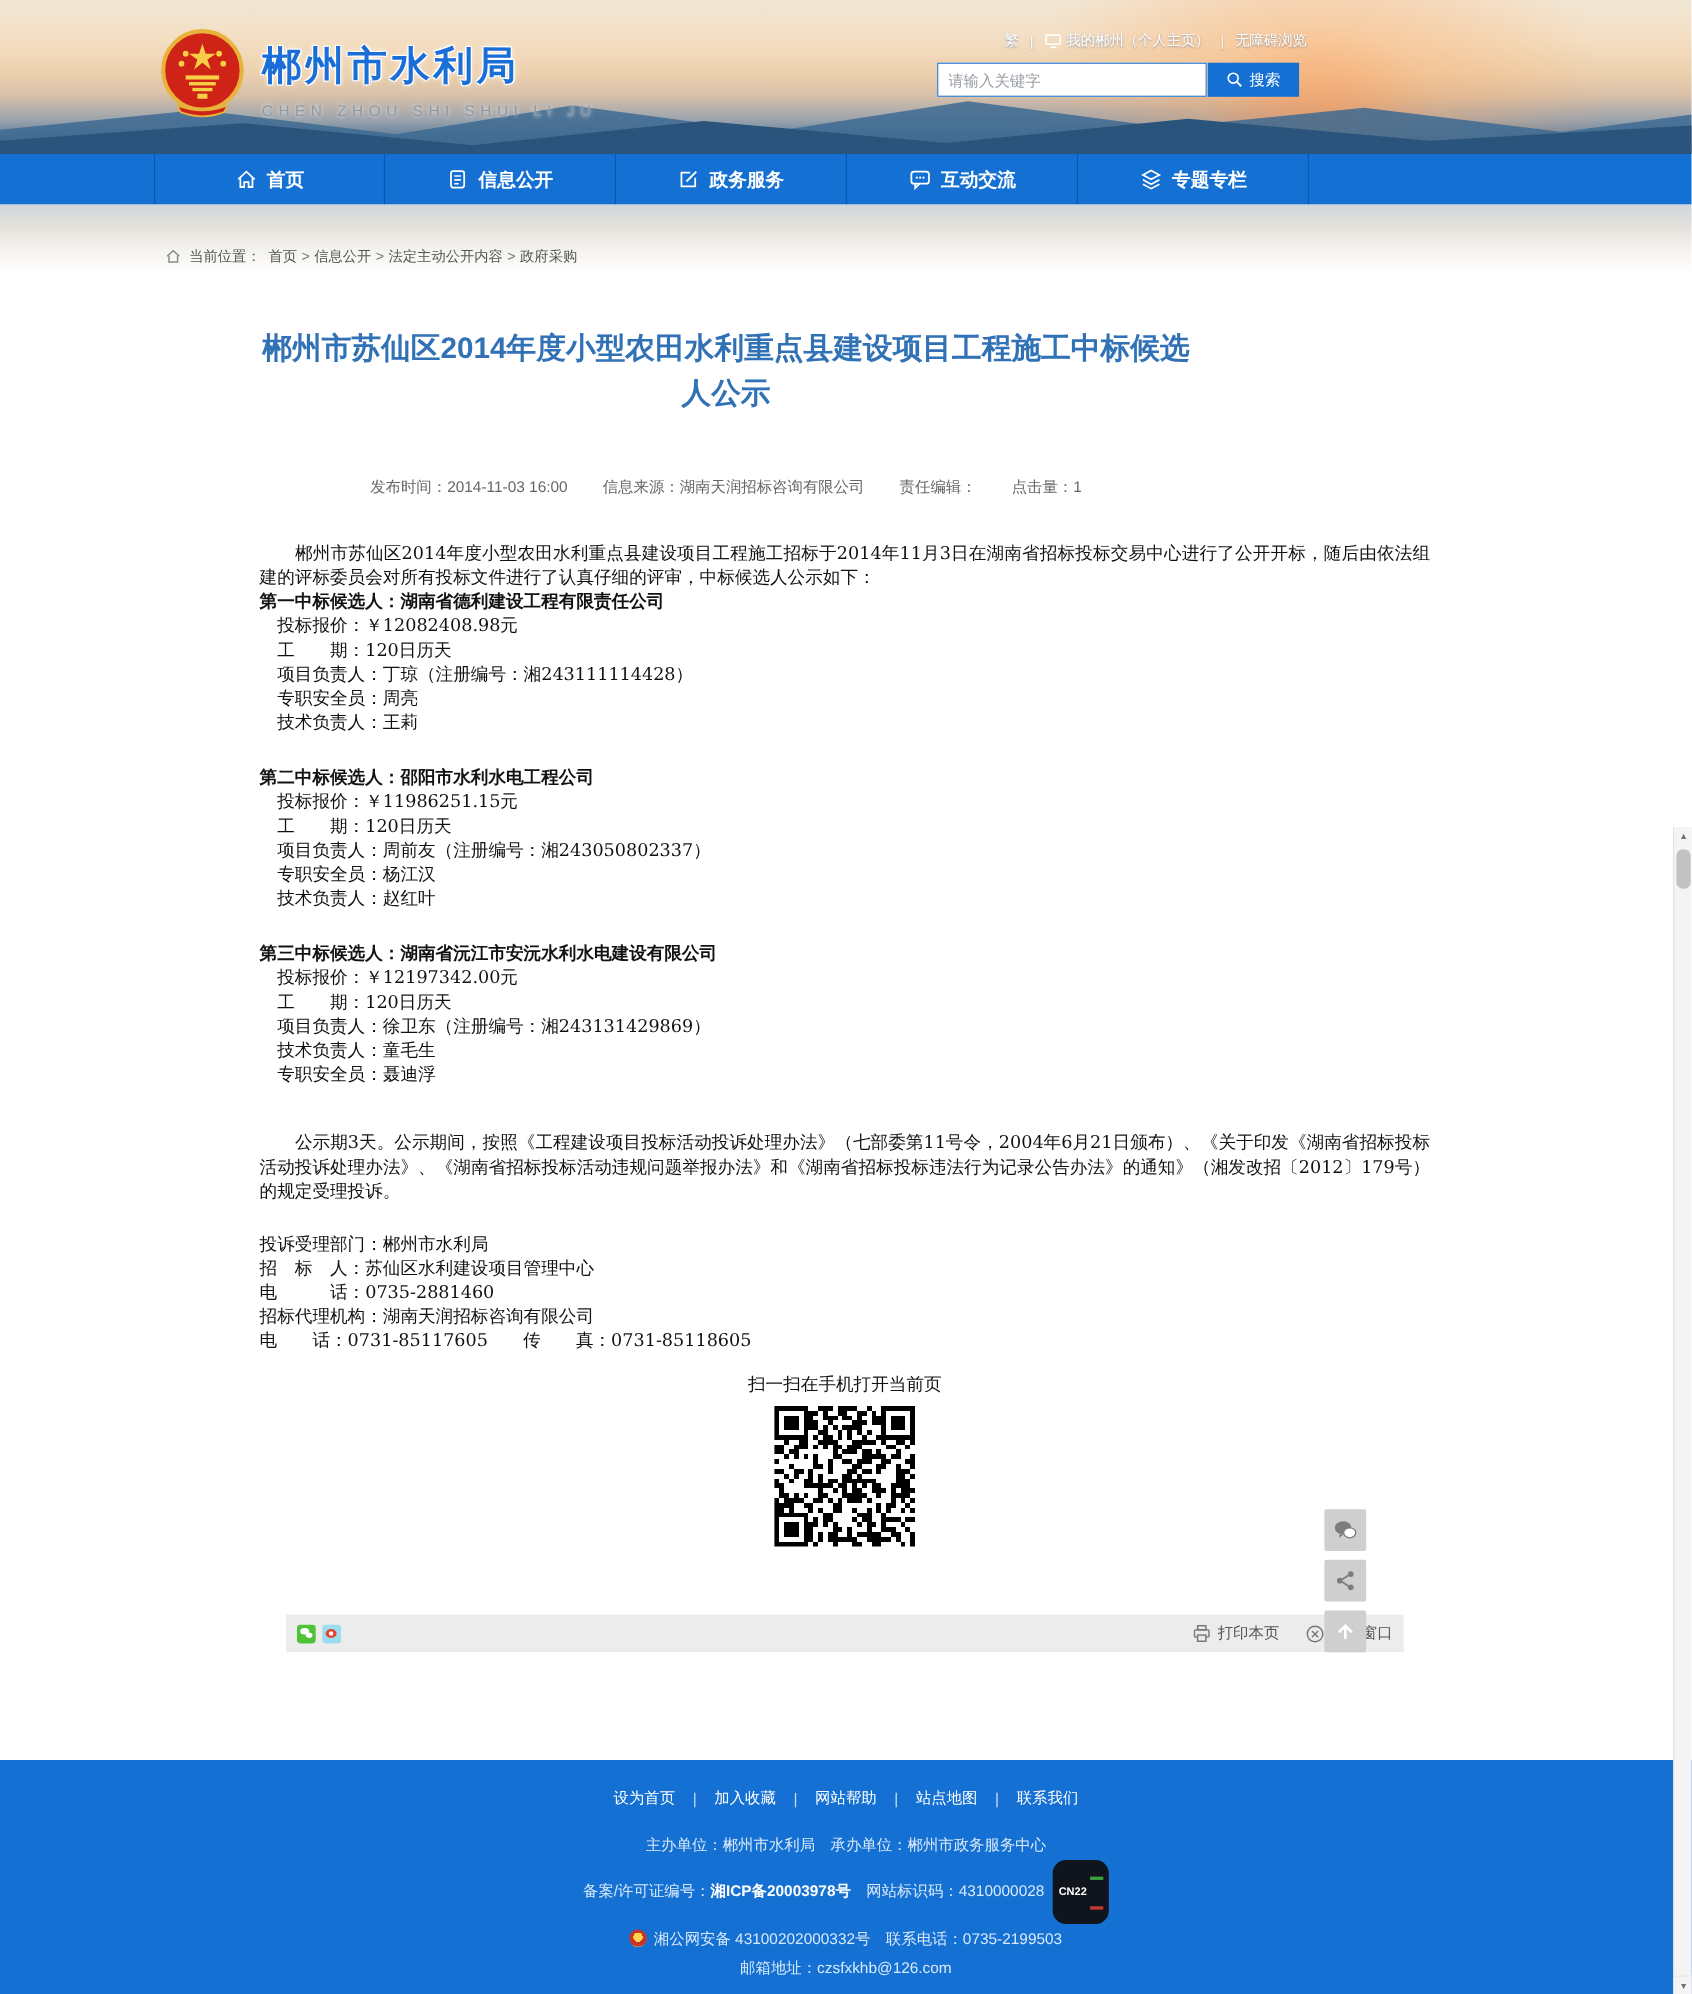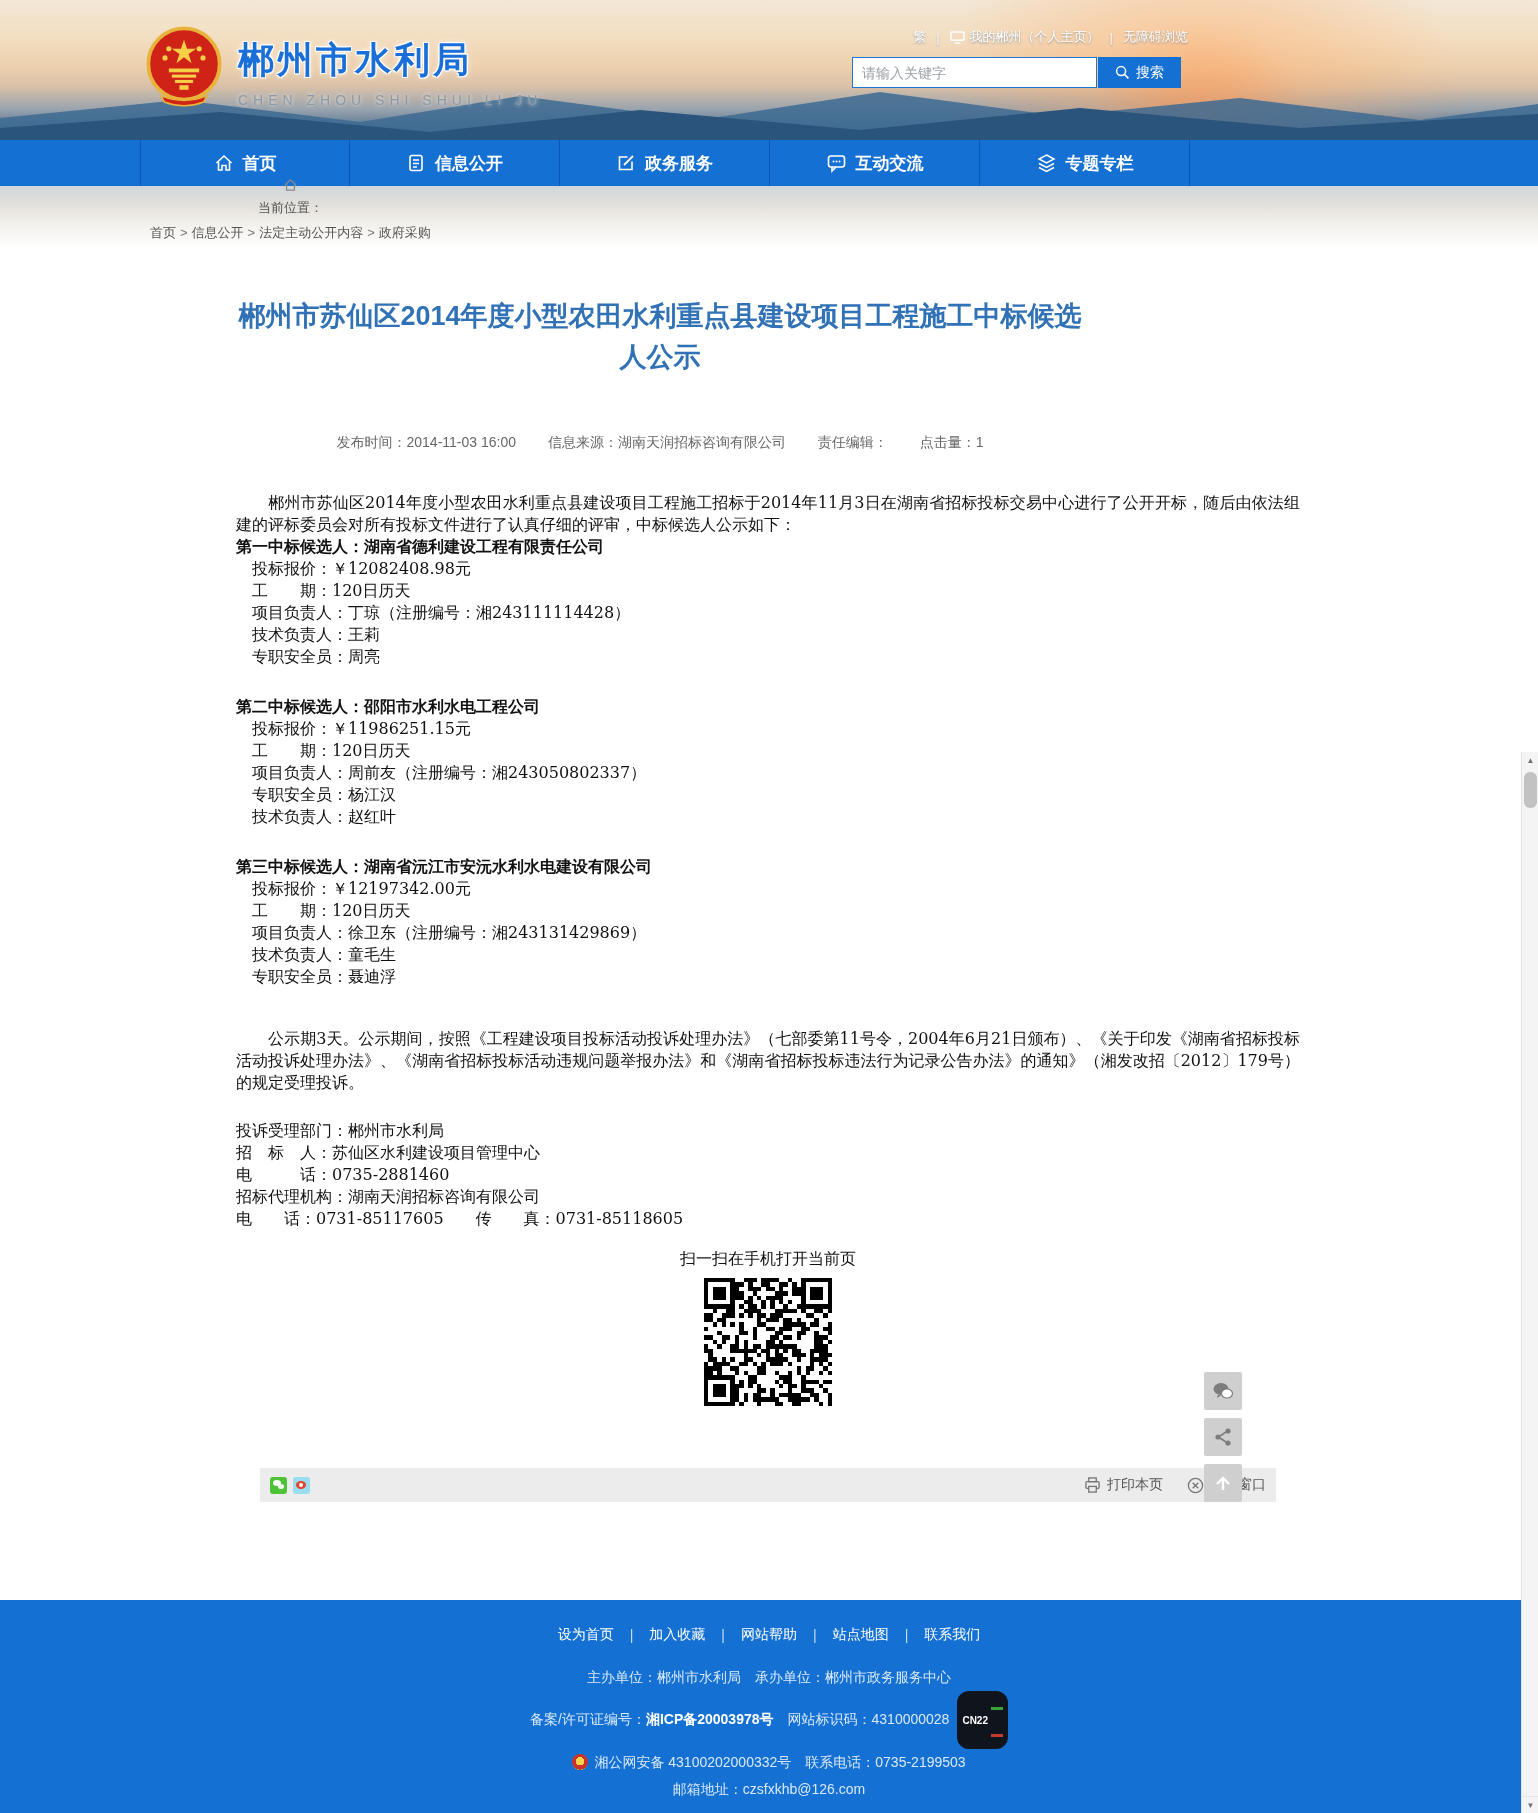--- a/index.html
+++ b/index.html
@@ -36,21 +36,21 @@
   .nav { position:absolute; top:140px; left:0; width:100%; height:46px; background:#1470d2; }
   .nav-inner { position:absolute; left:140px; top:0; height:46px; display:flex; }
   .nav-item { width:210px; height:46px; display:flex; align-items:center; justify-content:center; gap:9px;
     color:#fff; font-size:17px; font-weight:bold; cursor:pointer; border-right:1px solid rgba(8,64,150,.55); }
   .nav-item:first-child { border-left:1px solid rgba(8,64,150,.55); }
   .nav-item svg { display:block; }
 
   
   .subbanner { position:absolute; top:186px; left:0; width:100%; height:64px;
     background:linear-gradient(180deg,#cfd6da 0%, #e6e3dd 35%, #f5f3ef 65%, #ffffff 100%); }
-  .breadcrumb { position:absolute; left:150px; bottom:8px; display:flex; align-items:center; gap:7px; font-size:13px; color:#555;flex-direction:column; }
+  .breadcrumb { position:absolute; left:150px; bottom:8px; display:flex; align-items:center; gap:7px; font-size:13px; color:#555; }
   .breadcrumb a { color:#555; text-decoration:none; }
   .crumb-wrap:last-child .bsep { display:none; }
   .bsep { margin:0 4px; color:#777; }
 
   
   .content { position:absolute; top:250px; left:236px; width:1064px; background:#fff; }
   .title-wrap { width:848px; margin-top:46px; text-align:center; }
   .page-title { font-size:27px; line-height:41px; font-weight:bold; color:#3171b5; }
   .meta { width:848px; margin-top:56px; text-align:center; font-size:14px; color:#666; }
   .meta span.part { margin:0 14px; }
@@ -243,22 +243,22 @@
       <div class="para">　　郴州市苏仙区2014年度小型农田水利重点县建设项目工程施工招标于2014年11月3日在湖南省招标投标交易中心进行了公开开标，随后由依法组建的评标委员会对所有投标文件进行了认真仔细的评审，中标候选人公示如下：</div>
 
       <div class="cands">
 
           <div class="cand">
             <div class="cand-heading">第一中标候选人：湖南省德利建设工程有限责任公司</div>
             <div>
               <div class="cand-line">投标报价：￥12082408.98元</div>
               <div class="cand-line">工　　期：120日历天</div>
               <div class="cand-line">项目负责人：丁琼（注册编号：湘243111114428）</div>
+              <div class="cand-line">专职安全员：周亮</div>
               <div class="cand-line">技术负责人：王莉</div>
-              <div class="cand-line">专职安全员：周亮</div>
             </div>
           </div>
 
           <div class="cand">
             <div class="cand-heading">第二中标候选人：邵阳市水利水电工程公司</div>
             <div>
               <div class="cand-line">投标报价：￥11986251.15元</div>
               <div class="cand-line">工　　期：120日历天</div>
               <div class="cand-line">项目负责人：周前友（注册编号：湘243050802337）</div>
               <div class="cand-line">专职安全员：杨江汉</div>

